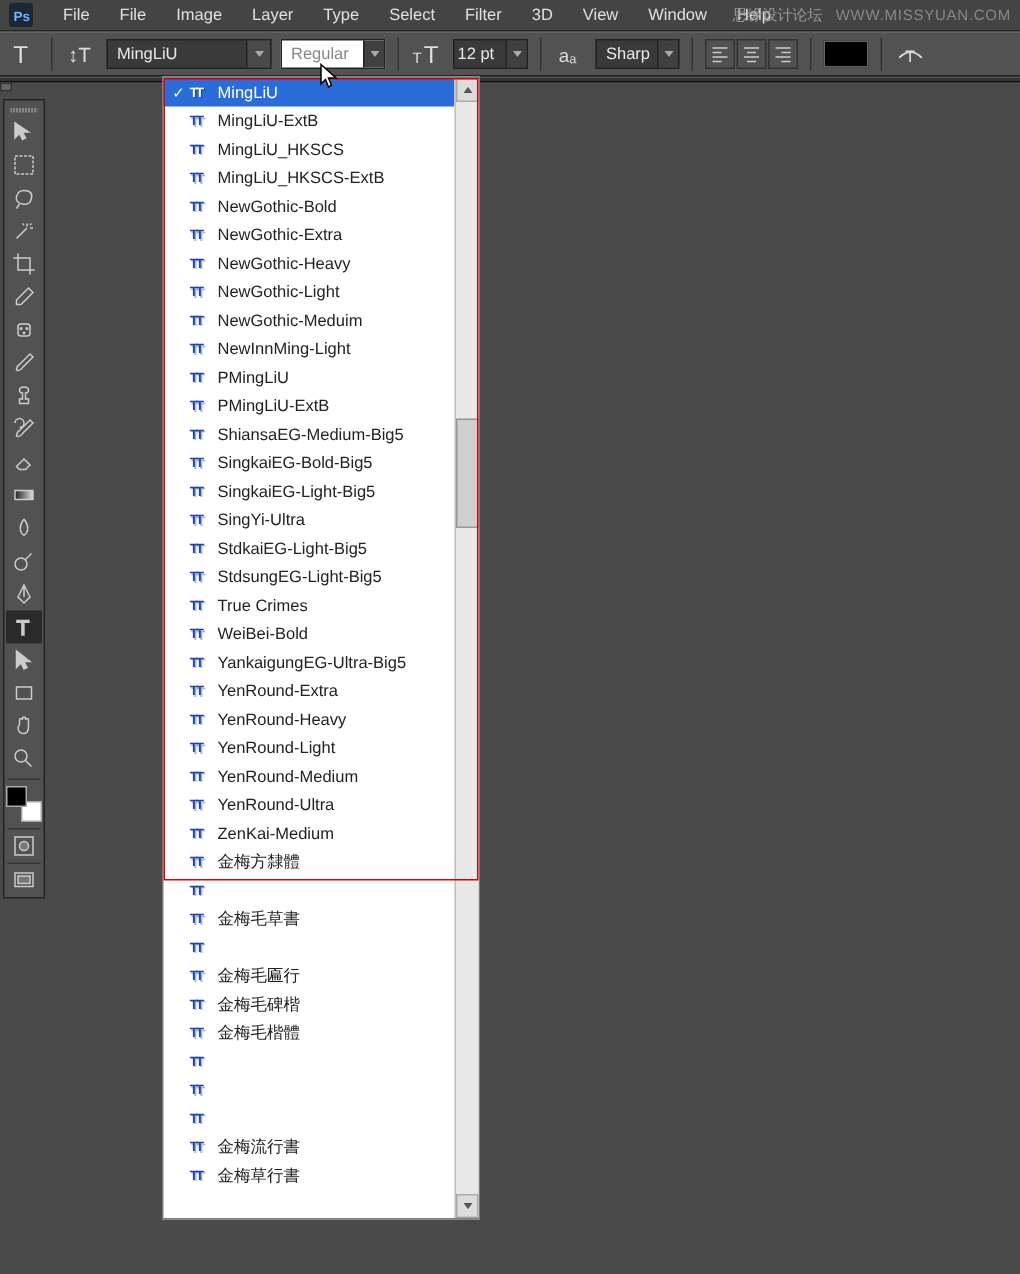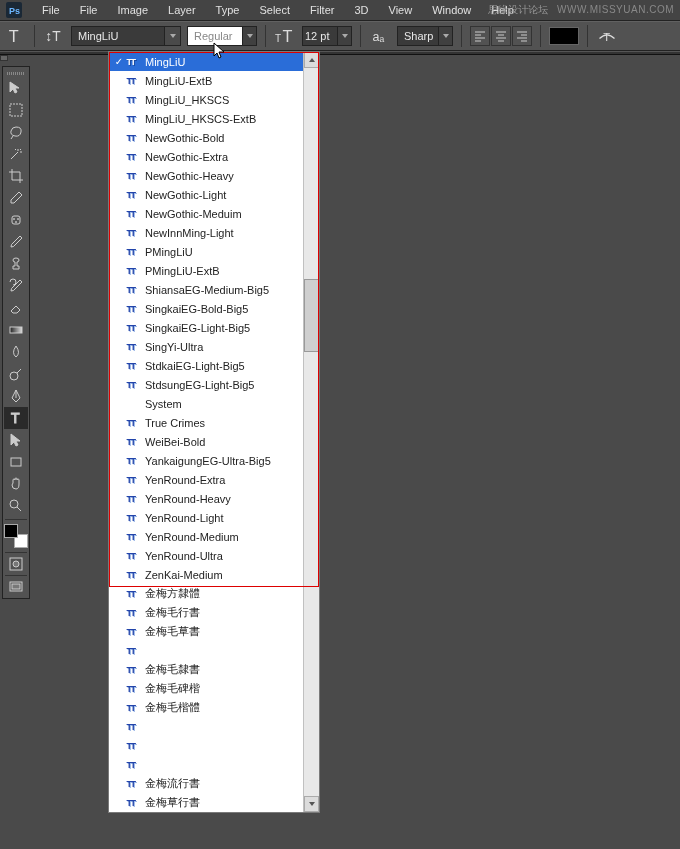--- a/index.html
+++ b/index.html
@@ -653,25 +653,20 @@
               <text class="tt-shadow" x="1.5" y="9.5" font-size="9" font-weight="bold" fill="#9bb8e8" font-family="serif">T</text>
               <text class="tt-shadow" x="5.5" y="9.5" font-size="9" font-weight="bold" fill="#9bb8e8" font-family="serif">T</text>
               <text class="tt-main" x="0.5" y="8.5" font-size="9" font-weight="bold" fill="#2244aa" font-family="serif">T</text>
               <text class="tt-main" x="4.5" y="8.5" font-size="9" font-weight="bold" fill="#2244aa" font-family="serif">T</text>
             </svg>
           </span>
           <span class="font-name">StdsungEG-Light-Big5</span>
         </div>
         <div class="font-row">
           <span class="check"></span>
-          <span class="tt-icon"></span>
-          <span class="font-name">System</span>
-        </div>
-        <div class="font-row">
-          <span class="check"></span>
           <span class="tt-icon">
             <svg viewBox="0 0 13 11">
               <text class="tt-shadow" x="1.5" y="9.5" font-size="9" font-weight="bold" fill="#9bb8e8" font-family="serif">T</text>
               <text class="tt-shadow" x="5.5" y="9.5" font-size="9" font-weight="bold" fill="#9bb8e8" font-family="serif">T</text>
               <text class="tt-main" x="0.5" y="8.5" font-size="9" font-weight="bold" fill="#2244aa" font-family="serif">T</text>
               <text class="tt-main" x="4.5" y="8.5" font-size="9" font-weight="bold" fill="#2244aa" font-family="serif">T</text>
             </svg>
           </span>
           <span class="font-name">True Crimes</span>
         </div>
@@ -786,21 +781,20 @@
         <div class="font-row">
           <span class="check"></span>
           <span class="tt-icon">
             <svg viewBox="0 0 13 11">
               <text class="tt-shadow" x="1.5" y="9.5" font-size="9" font-weight="bold" fill="#9bb8e8" font-family="serif">T</text>
               <text class="tt-shadow" x="5.5" y="9.5" font-size="9" font-weight="bold" fill="#9bb8e8" font-family="serif">T</text>
               <text class="tt-main" x="0.5" y="8.5" font-size="9" font-weight="bold" fill="#2244aa" font-family="serif">T</text>
               <text class="tt-main" x="4.5" y="8.5" font-size="9" font-weight="bold" fill="#2244aa" font-family="serif">T</text>
             </svg>
           </span>
-          <span class="font-name">金梅毛行書</span>
         </div>
         <div class="font-row">
           <span class="check"></span>
           <span class="tt-icon">
             <svg viewBox="0 0 13 11">
               <text class="tt-shadow" x="1.5" y="9.5" font-size="9" font-weight="bold" fill="#9bb8e8" font-family="serif">T</text>
               <text class="tt-shadow" x="5.5" y="9.5" font-size="9" font-weight="bold" fill="#9bb8e8" font-family="serif">T</text>
               <text class="tt-main" x="0.5" y="8.5" font-size="9" font-weight="bold" fill="#2244aa" font-family="serif">T</text>
               <text class="tt-main" x="4.5" y="8.5" font-size="9" font-weight="bold" fill="#2244aa" font-family="serif">T</text>
             </svg>
@@ -821,21 +815,21 @@
         <div class="font-row">
           <span class="check"></span>
           <span class="tt-icon">
             <svg viewBox="0 0 13 11">
               <text class="tt-shadow" x="1.5" y="9.5" font-size="9" font-weight="bold" fill="#9bb8e8" font-family="serif">T</text>
               <text class="tt-shadow" x="5.5" y="9.5" font-size="9" font-weight="bold" fill="#9bb8e8" font-family="serif">T</text>
               <text class="tt-main" x="0.5" y="8.5" font-size="9" font-weight="bold" fill="#2244aa" font-family="serif">T</text>
               <text class="tt-main" x="4.5" y="8.5" font-size="9" font-weight="bold" fill="#2244aa" font-family="serif">T</text>
             </svg>
           </span>
-          <span class="font-name">金梅毛隸書</span>
+          <span class="font-name">金梅毛匾行</span>
         </div>
         <div class="font-row">
           <span class="check"></span>
           <span class="tt-icon">
             <svg viewBox="0 0 13 11">
               <text class="tt-shadow" x="1.5" y="9.5" font-size="9" font-weight="bold" fill="#9bb8e8" font-family="serif">T</text>
               <text class="tt-shadow" x="5.5" y="9.5" font-size="9" font-weight="bold" fill="#9bb8e8" font-family="serif">T</text>
               <text class="tt-main" x="0.5" y="8.5" font-size="9" font-weight="bold" fill="#2244aa" font-family="serif">T</text>
               <text class="tt-main" x="4.5" y="8.5" font-size="9" font-weight="bold" fill="#2244aa" font-family="serif">T</text>
             </svg>

